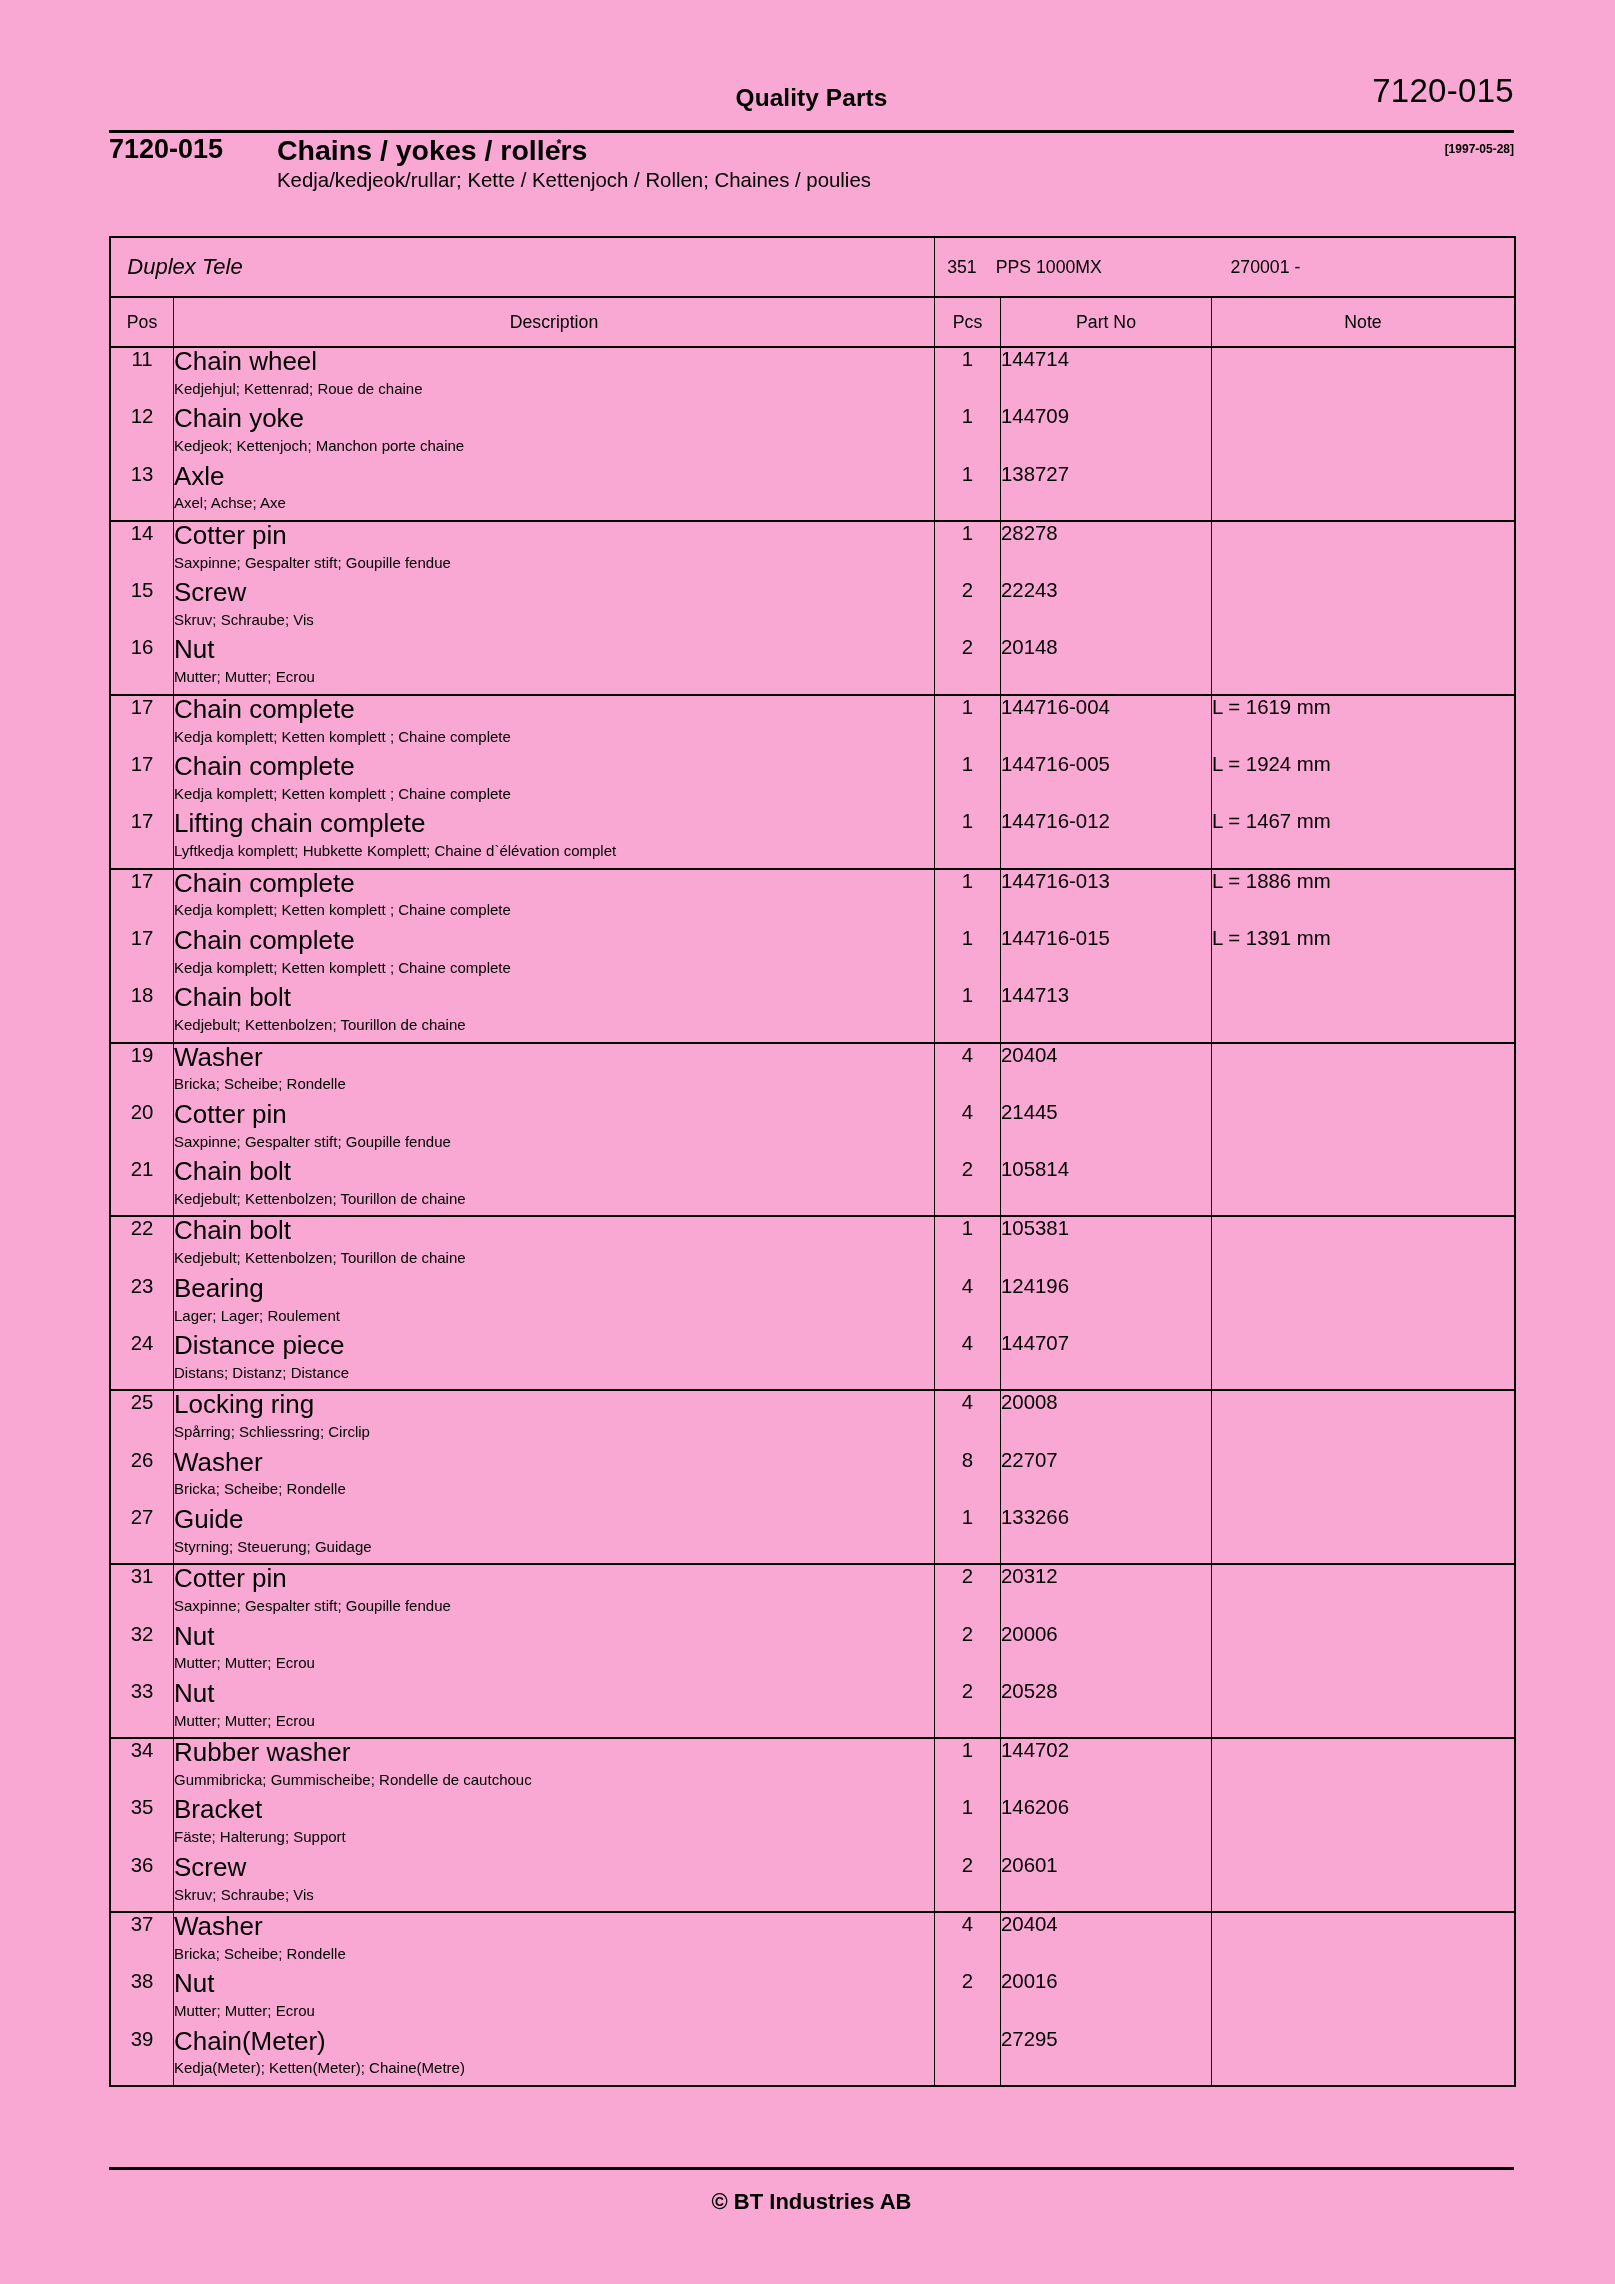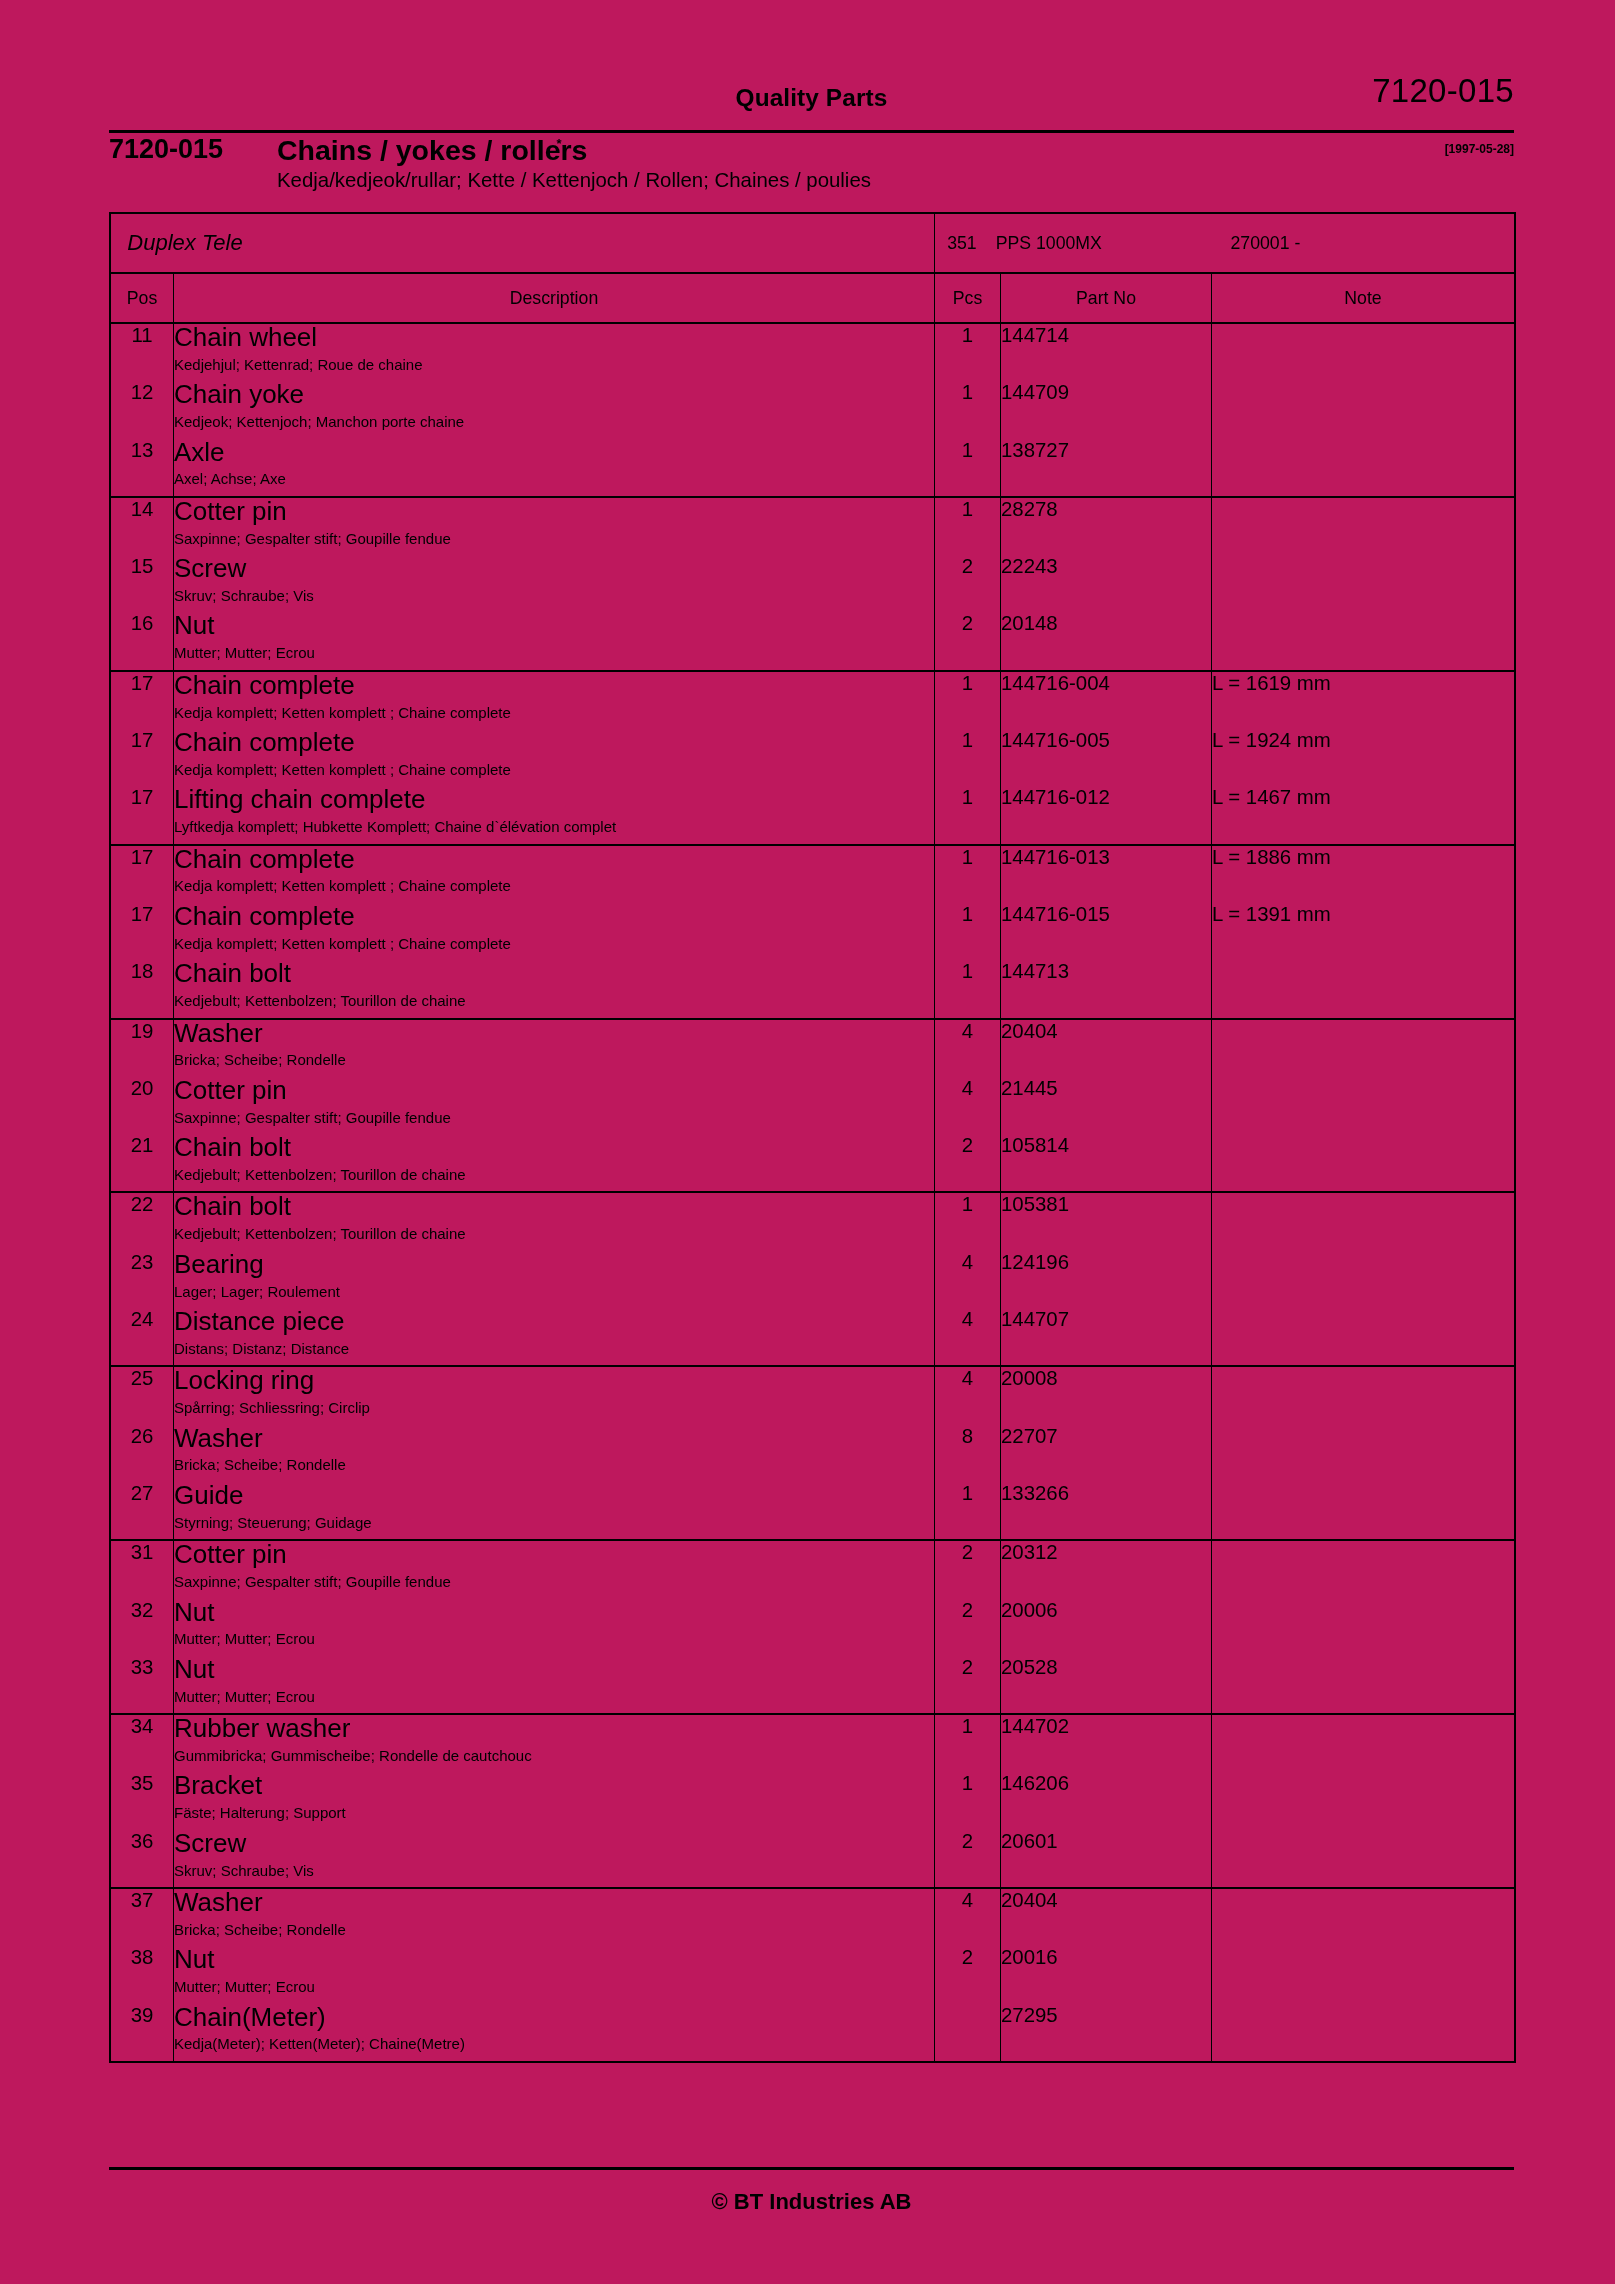--- a/index.html
+++ b/index.html
@@ -8,21 +8,21 @@
     background: #ffffff;
   }
   body {
     font-family: "Liberation Sans", sans-serif;
     color: #000000;
   }
   #page {
     position: relative;
     width: 1616px;
     height: 2284px;
-    background: #be185d;
+    background: #f9a8d4;
     box-sizing: border-box;
     padding: 0;
     overflow: hidden;
   }
 
   
   .header-zone {
     position: absolute;
     left: 109px;
     top: 68px;
@@ -98,21 +98,21 @@
     left: 168px;
     top: 35px;
     font-size: 20.4px;
     white-space: nowrap;
   }
 
   
   .ptable {
     position: absolute;
     left: 109px;
-    top: 212px;
+    top: 236px;
     width: 1407px;
     border-collapse: collapse;
     border: 0;
   }
   .ptable .outer-left  { border-left: 2px solid #000; }
   .ptable .outer-right { border-right: 2px solid #000; }
 
   .band-top {
     border-top: 2.7px solid #000;
   }

